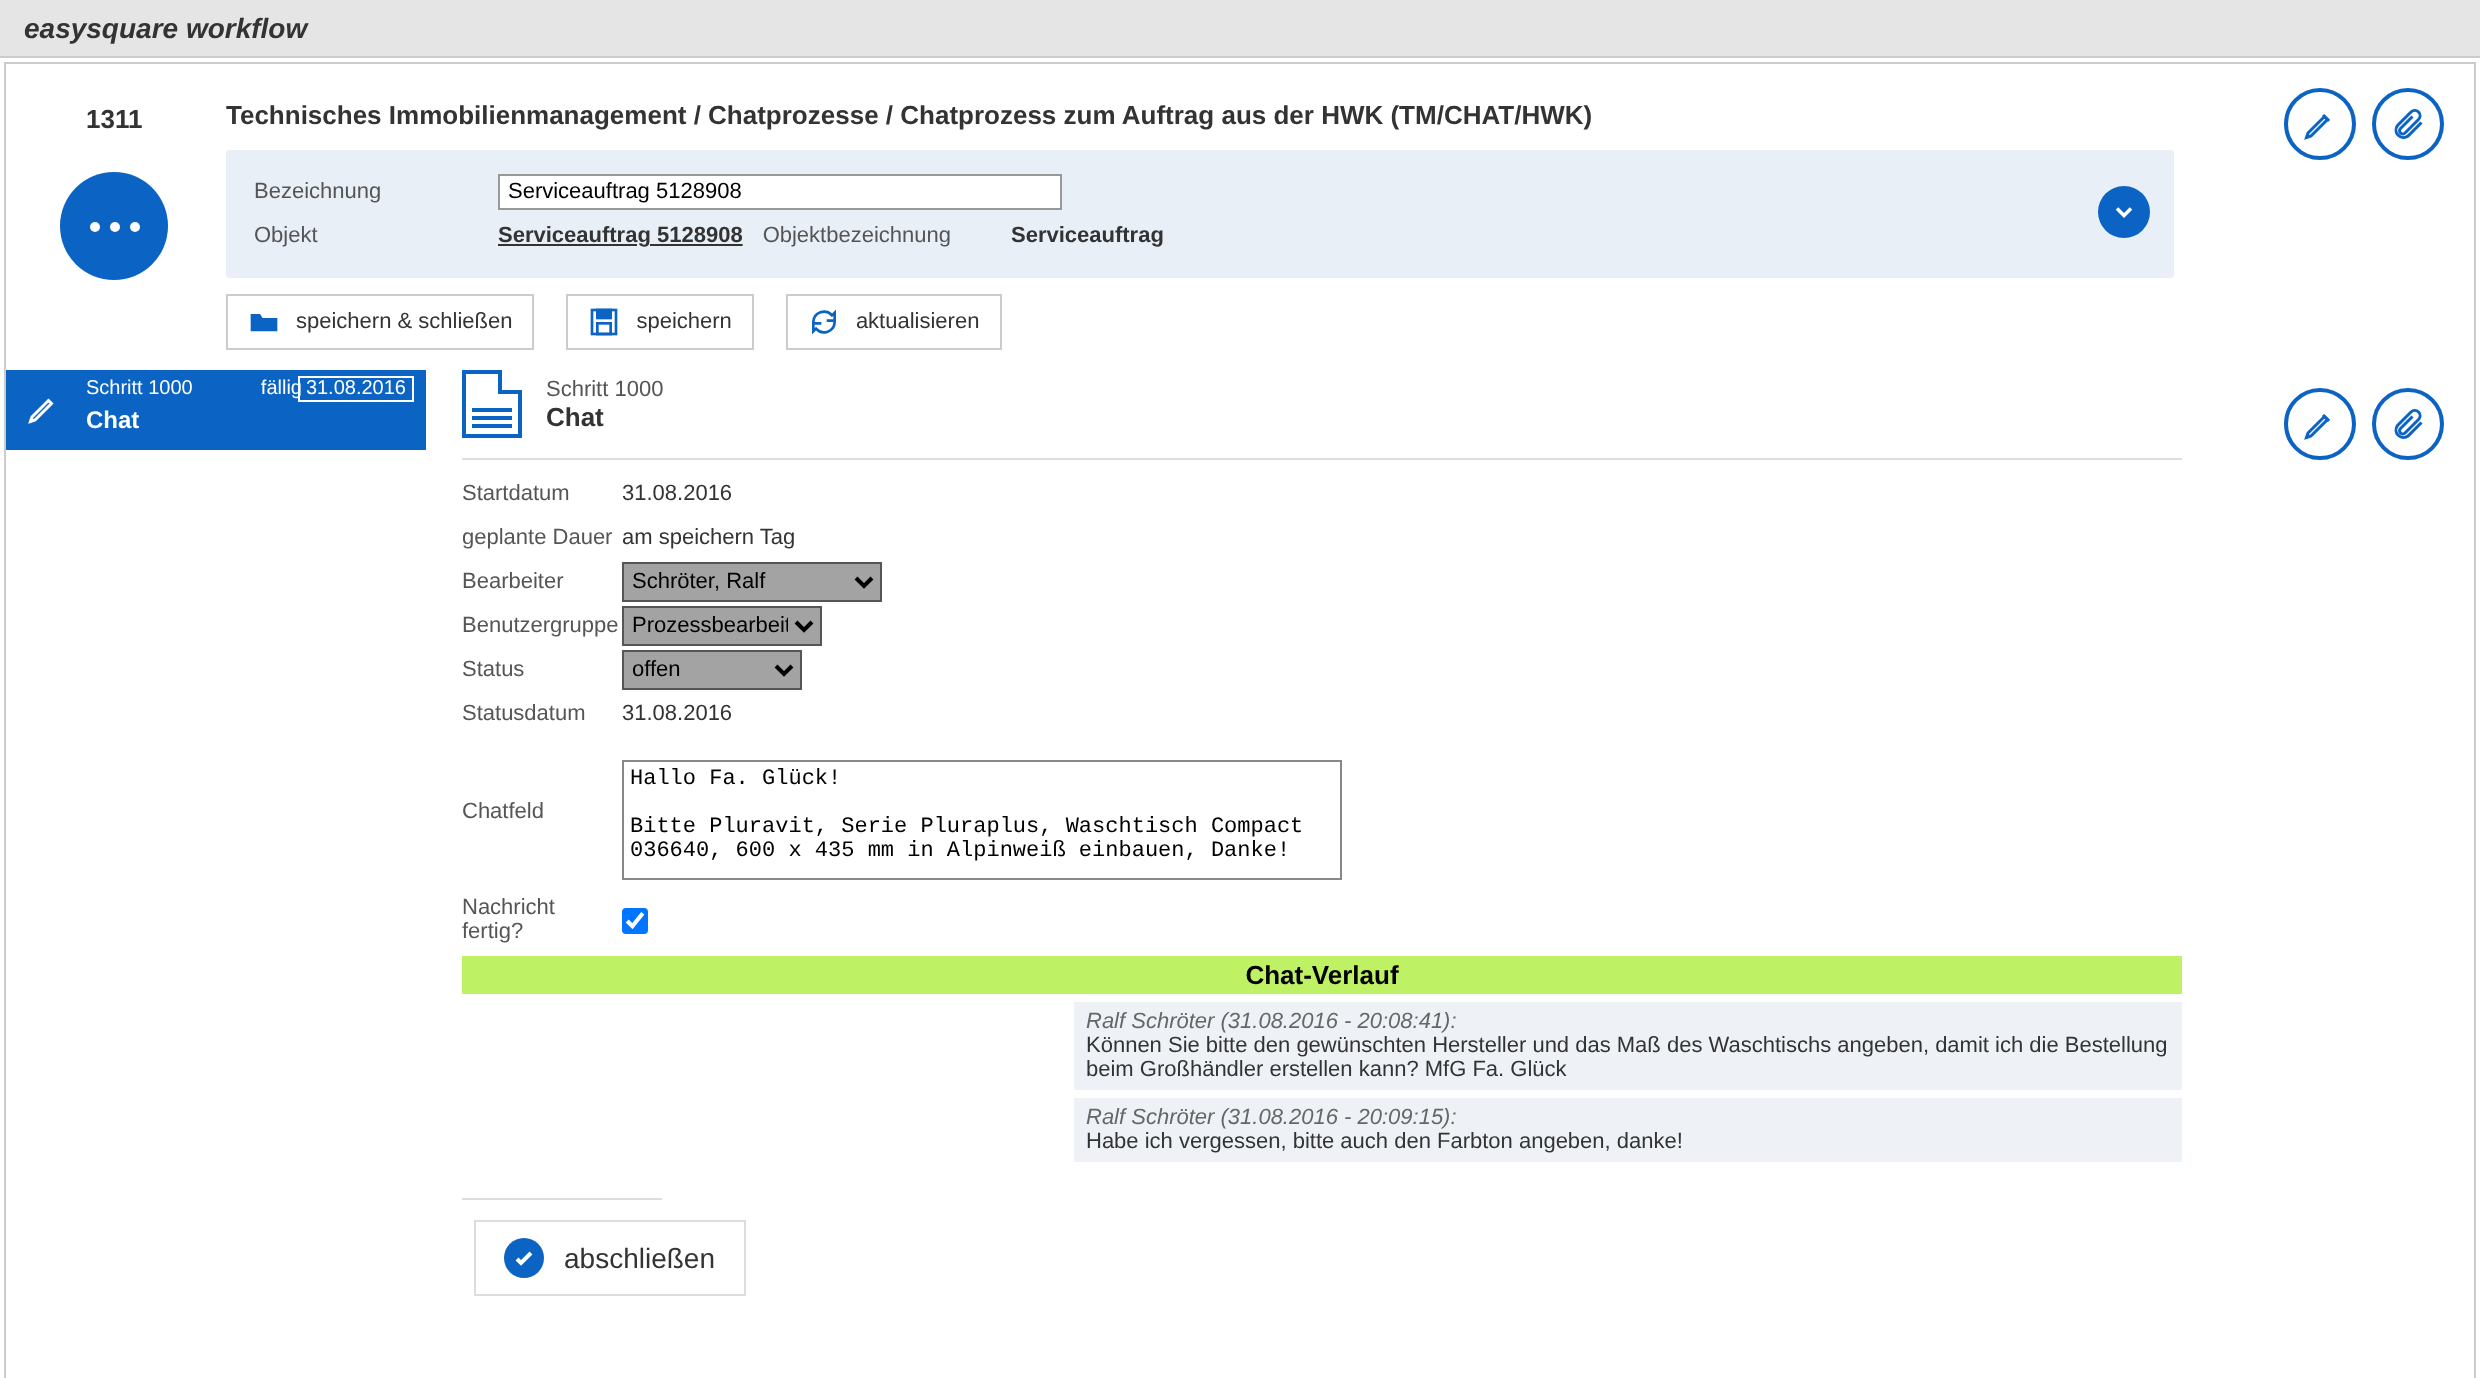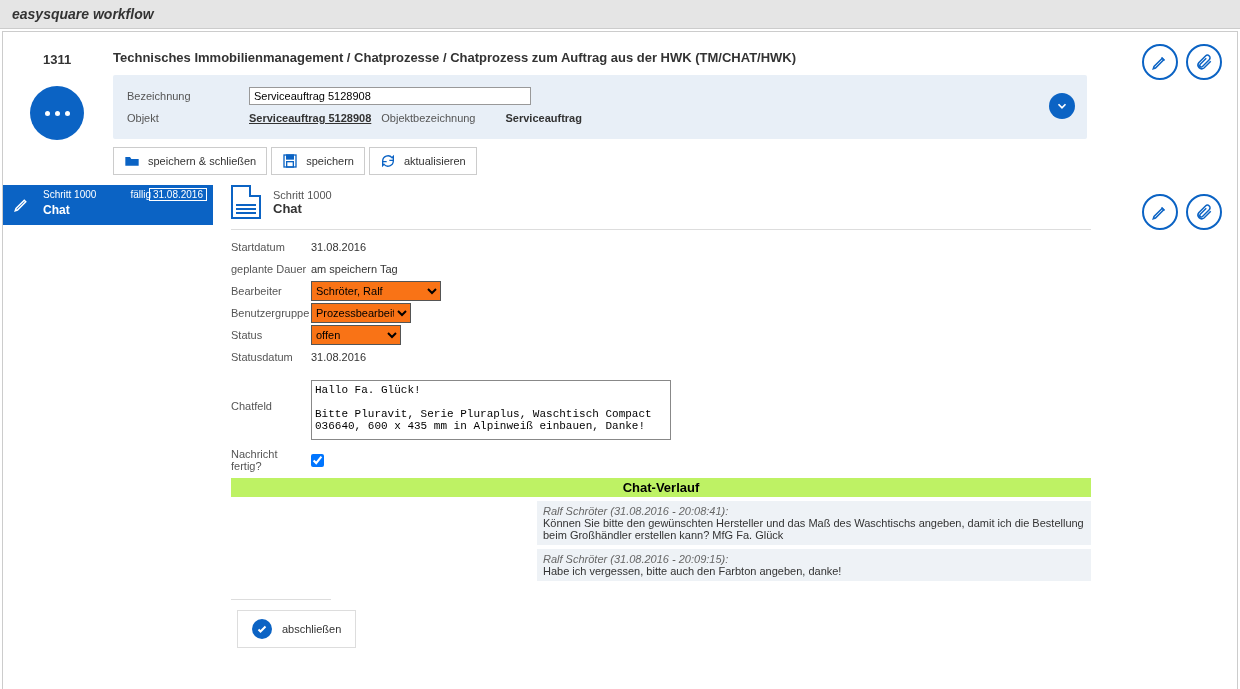--- a/index.html
+++ b/index.html
@@ -18,21 +18,21 @@
   .avatar-dots span { width: 5px; height: 5px; background: #fff; border-radius: 50%; }
   .info-panel { margin-left: 110px; margin-right: 150px; background: #e8eff7; padding: 10px 14px; border-radius: 2px; position: relative; }
   .info-row { display: flex; align-items: center; height: 22px; }
   .info-label { width: 122px; font-size: 11px; color: #555; }
   .info-input { width: 282px; height: 18px; border: 1px solid #999; padding: 0 4px; font-size: 11px; background: #fff; }
   .obj-row { font-size: 11px; }
   .obj-row .link { font-weight: bold; text-decoration: underline; margin-right: 10px; }
   .obj-row .lbl2 { margin-right: 30px; color: #555; }
   .obj-row .val2 { font-weight: bold; }
   .expand-circle { width: 26px; height: 26px; background: #0b63c4; border-radius: 50%; position: absolute; right: 12px; top: 18px; display: flex; align-items: center; justify-content: center; cursor: pointer; }
-  .toolbar { margin-left: 110px; margin-top: 8px; display: flex; gap: 4px; }
+  .toolbar { margin-left: 110px; margin-top: 8px; display: flex; gap: 16px; }
   .tb-btn { border: 1px solid #ccc; background: #fff; padding: 5px 10px; display: flex; align-items: center; gap: 8px; cursor: pointer; font-size: 11px; }
   .tb-btn svg { width: 16px; height: 16px; }
   .body-row { display: flex; margin-top: 10px; }
   .step-list { width: 210px; }
   .step-item { background: #0b63c4; color: #fff; padding: 6px 8px; position: relative; height: 40px; cursor: pointer; }
   .step-item .step-no { font-size: 10px; position: absolute; left: 40px; top: 4px; }
   .step-item .step-name { font-size: 12px; font-weight: bold; position: absolute; left: 40px; top: 18px; }
   .step-item .due-lbl { font-size: 10px; position: absolute; right: 62px; top: 4px; }
   .step-item .due-date { font-size: 10px; position: absolute; right: 6px; top: 3px; border: 1px solid #fff; padding: 0 3px; }
   .step-icon { position: absolute; left: 10px; top: 10px; }
@@ -40,33 +40,33 @@
   .step-head { display: flex; align-items: center; gap: 12px; margin-bottom: 10px; }
   .doc-icon { width: 30px; height: 34px; border: 2px solid #0b63c4; display: flex; flex-direction: column; justify-content: flex-end; padding: 3px; gap: 2px; position: relative; }
   .doc-icon::before { content: ""; position: absolute; top: -2px; right: -2px; width: 10px; height: 10px; background: #fff; border-left: 2px solid #0b63c4; border-bottom: 2px solid #0b63c4; }
   .doc-icon span { height: 2px; background: #0b63c4; }
   .step-head-text .ln1 { font-size: 11px; color: #555; }
   .step-head-text .ln2 { font-size: 13px; font-weight: bold; }
   .divider { border-top: 1px solid #ddd; margin: 6px 0; max-width: 860px; }
   .form-row { display: flex; align-items: center; min-height: 22px; font-size: 11px; }
   .form-label { width: 80px; color: #555; }
   .form-val { color: #333; }
-  select.sel { border: 1px solid #555; font-size: 11px; height: 20px; background: #f97316; }
+  select.sel { border: 1px solid #555; font-size: 11px; height: 20px; background: #a3a3a3; }
   .sel-wide { width: 130px; }
   .sel-mid { width: 100px; }
   .sel-sm { width: 90px; }
   textarea.chatfield { width: 360px; height: 60px; border: 1px solid #888; font-family: "Courier New", monospace; font-size: 11px; padding: 3px; resize: none; overflow-y: scroll; }
   .form-row.tall { align-items: flex-start; padding-top: 2px; }
   .green-bar { background: #bef264; color: #000; font-weight: bold; font-size: 13px; text-align: center; padding: 2px 0; margin-top: 6px; max-width: 860px; }
   .chat-wrap { max-width: 860px; }
   .chat-entry { margin-left: 306px; background: #eef2f6; padding: 4px 6px; margin-top: 4px; font-size: 11px; }
   .chat-meta { font-style: italic; color: #666; font-size: 11px; }
   .chat-text { color: #333; }
   .divider-short { border-top: 1px solid #ddd; width: 100px; margin: 18px 0 10px 0; }
-  .close-btn { border: 1px solid #ddd; padding: 8px 14px; display: inline-flex; align-items: center; gap: 10px; cursor: pointer; font-size: 11px; margin-left: 6px; }
+  .close-btn { border: 1px solid #ddd; padding: 8px 14px; display: inline-flex; align-items: center; gap: 10px; cursor: pointer; font-size: 14px; margin-left: 6px; }
   .close-check { width: 20px; height: 20px; border-radius: 50%; background: #0b63c4; display: flex; align-items: center; justify-content: center; }
   .checkbox { width: 13px; height: 13px; }
 </style>
 </head>
 <body>
 
 <div class="header-bar">easysquare workflow</div>
 
 <div class="main-wrap">
 

